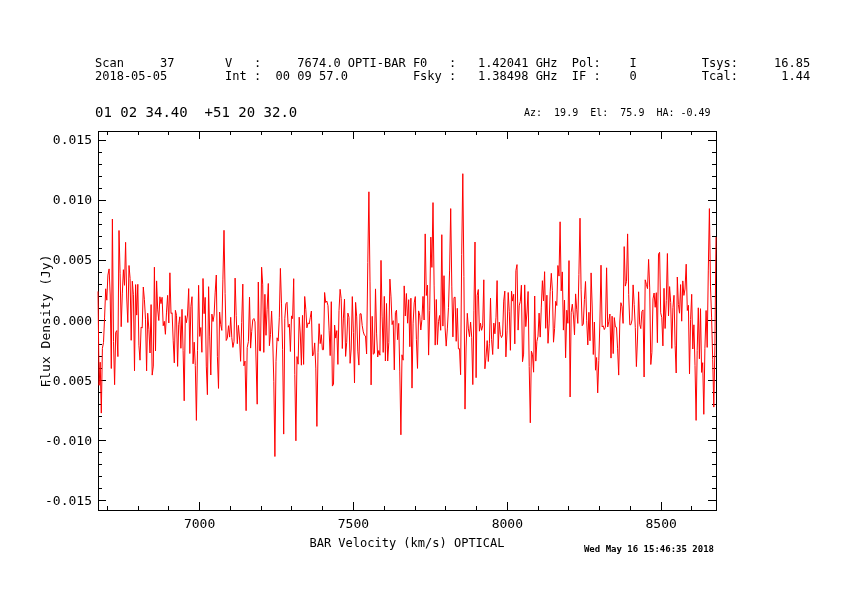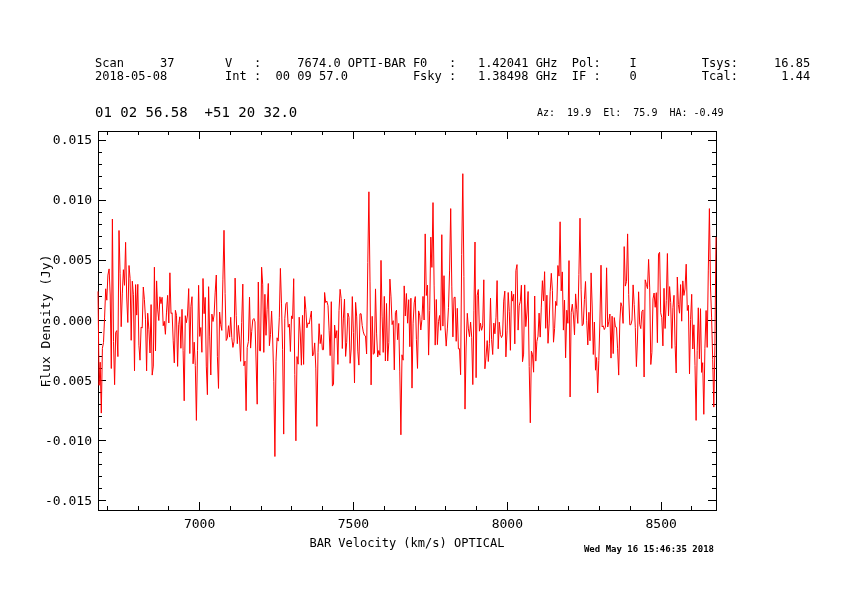--- a/index.html
+++ b/index.html
@@ -2,38 +2,38 @@
 <html><head>
 <meta charset="utf-8">
 <style>
   html,body{margin:0;padding:0;background:#ffffff;}
   .screen{position:relative;width:842px;height:595px;background:#ffffff;overflow:hidden;
           font-family:"DejaVu Sans Mono",monospace;color:#000;padding-left:8px;}
   .hdr{position:absolute;left:95px;top:57px;}
   .hline{white-space:pre;font-size:12px;line-height:13px;height:13px;}
   .coords{position:absolute;left:95px;top:104px;font-size:14px;white-space:pre;}
   .source{position:absolute;left:340px;top:100px;font-size:17px;white-space:pre;}
-  .pointing{position:absolute;left:537px;top:107px;font-size:10px;white-space:pre;}
+  .pointing{position:absolute;left:524px;top:107px;font-size:10px;white-space:pre;}
   svg.plot{position:absolute;left:0;top:0;font-family:"DejaVu Sans Mono",monospace;}
   .tick-label{font-size:13px;fill:#000;}
   .xlabel{font-size:12px;fill:#000;}
   .ylabel{font-size:13px;fill:#000;}
   .timestamp{font-size:9px;font-weight:bold;fill:#000;}
 </style>
 </head>
 <body>
 
 <div class="screen">
 
   <div class="hdr">
     <div class="hline">Scan     37       V   :     7674.0 OPTI-BAR F0   :   1.42041 GHz  Pol:    I         Tsys:     16.85</div>
-    <div class="hline">2018-05-08        Int :  00 09 57.0         Fsky :   1.38498 GHz  IF :    0         Tcal:      1.44</div>
+    <div class="hline">2018-05-05        Int :  00 09 57.0         Fsky :   1.38498 GHz  IF :    0         Tcal:      1.44</div>
   </div>
 
-  <div class="coords">01 02 56.58  +51 20 32.0</div>
+  <div class="coords">01 02 34.40  +51 20 32.0</div>
   <div class="pointing">Az:  19.9  El:  75.9  HA: -0.49</div>
 
   <svg class="plot" id="plot" width="842" height="595" viewBox="0 0 842 595">
     <g id="gen">
         <rect x="98" y="131" width="618" height="379" fill="none" stroke="#000000" stroke-width="1" shape-rendering="crispEdges"></rect>
         <line x1="199.5637450199203" y1="510" x2="199.5637450199203" y2="502" stroke="#000000" stroke-width="1" shape-rendering="crispEdges"></line>
         <line x1="199.5637450199203" y1="131" x2="199.5637450199203" y2="139" stroke="#000000" stroke-width="1" shape-rendering="crispEdges"></line>
         <text x="199.5637450199203" y="528" text-anchor="middle" class="tick-label">7000</text>
         <line x1="353.4482071713147" y1="510" x2="353.4482071713147" y2="502" stroke="#000000" stroke-width="1" shape-rendering="crispEdges"></line>
         <line x1="353.4482071713147" y1="131" x2="353.4482071713147" y2="139" stroke="#000000" stroke-width="1" shape-rendering="crispEdges"></line>

